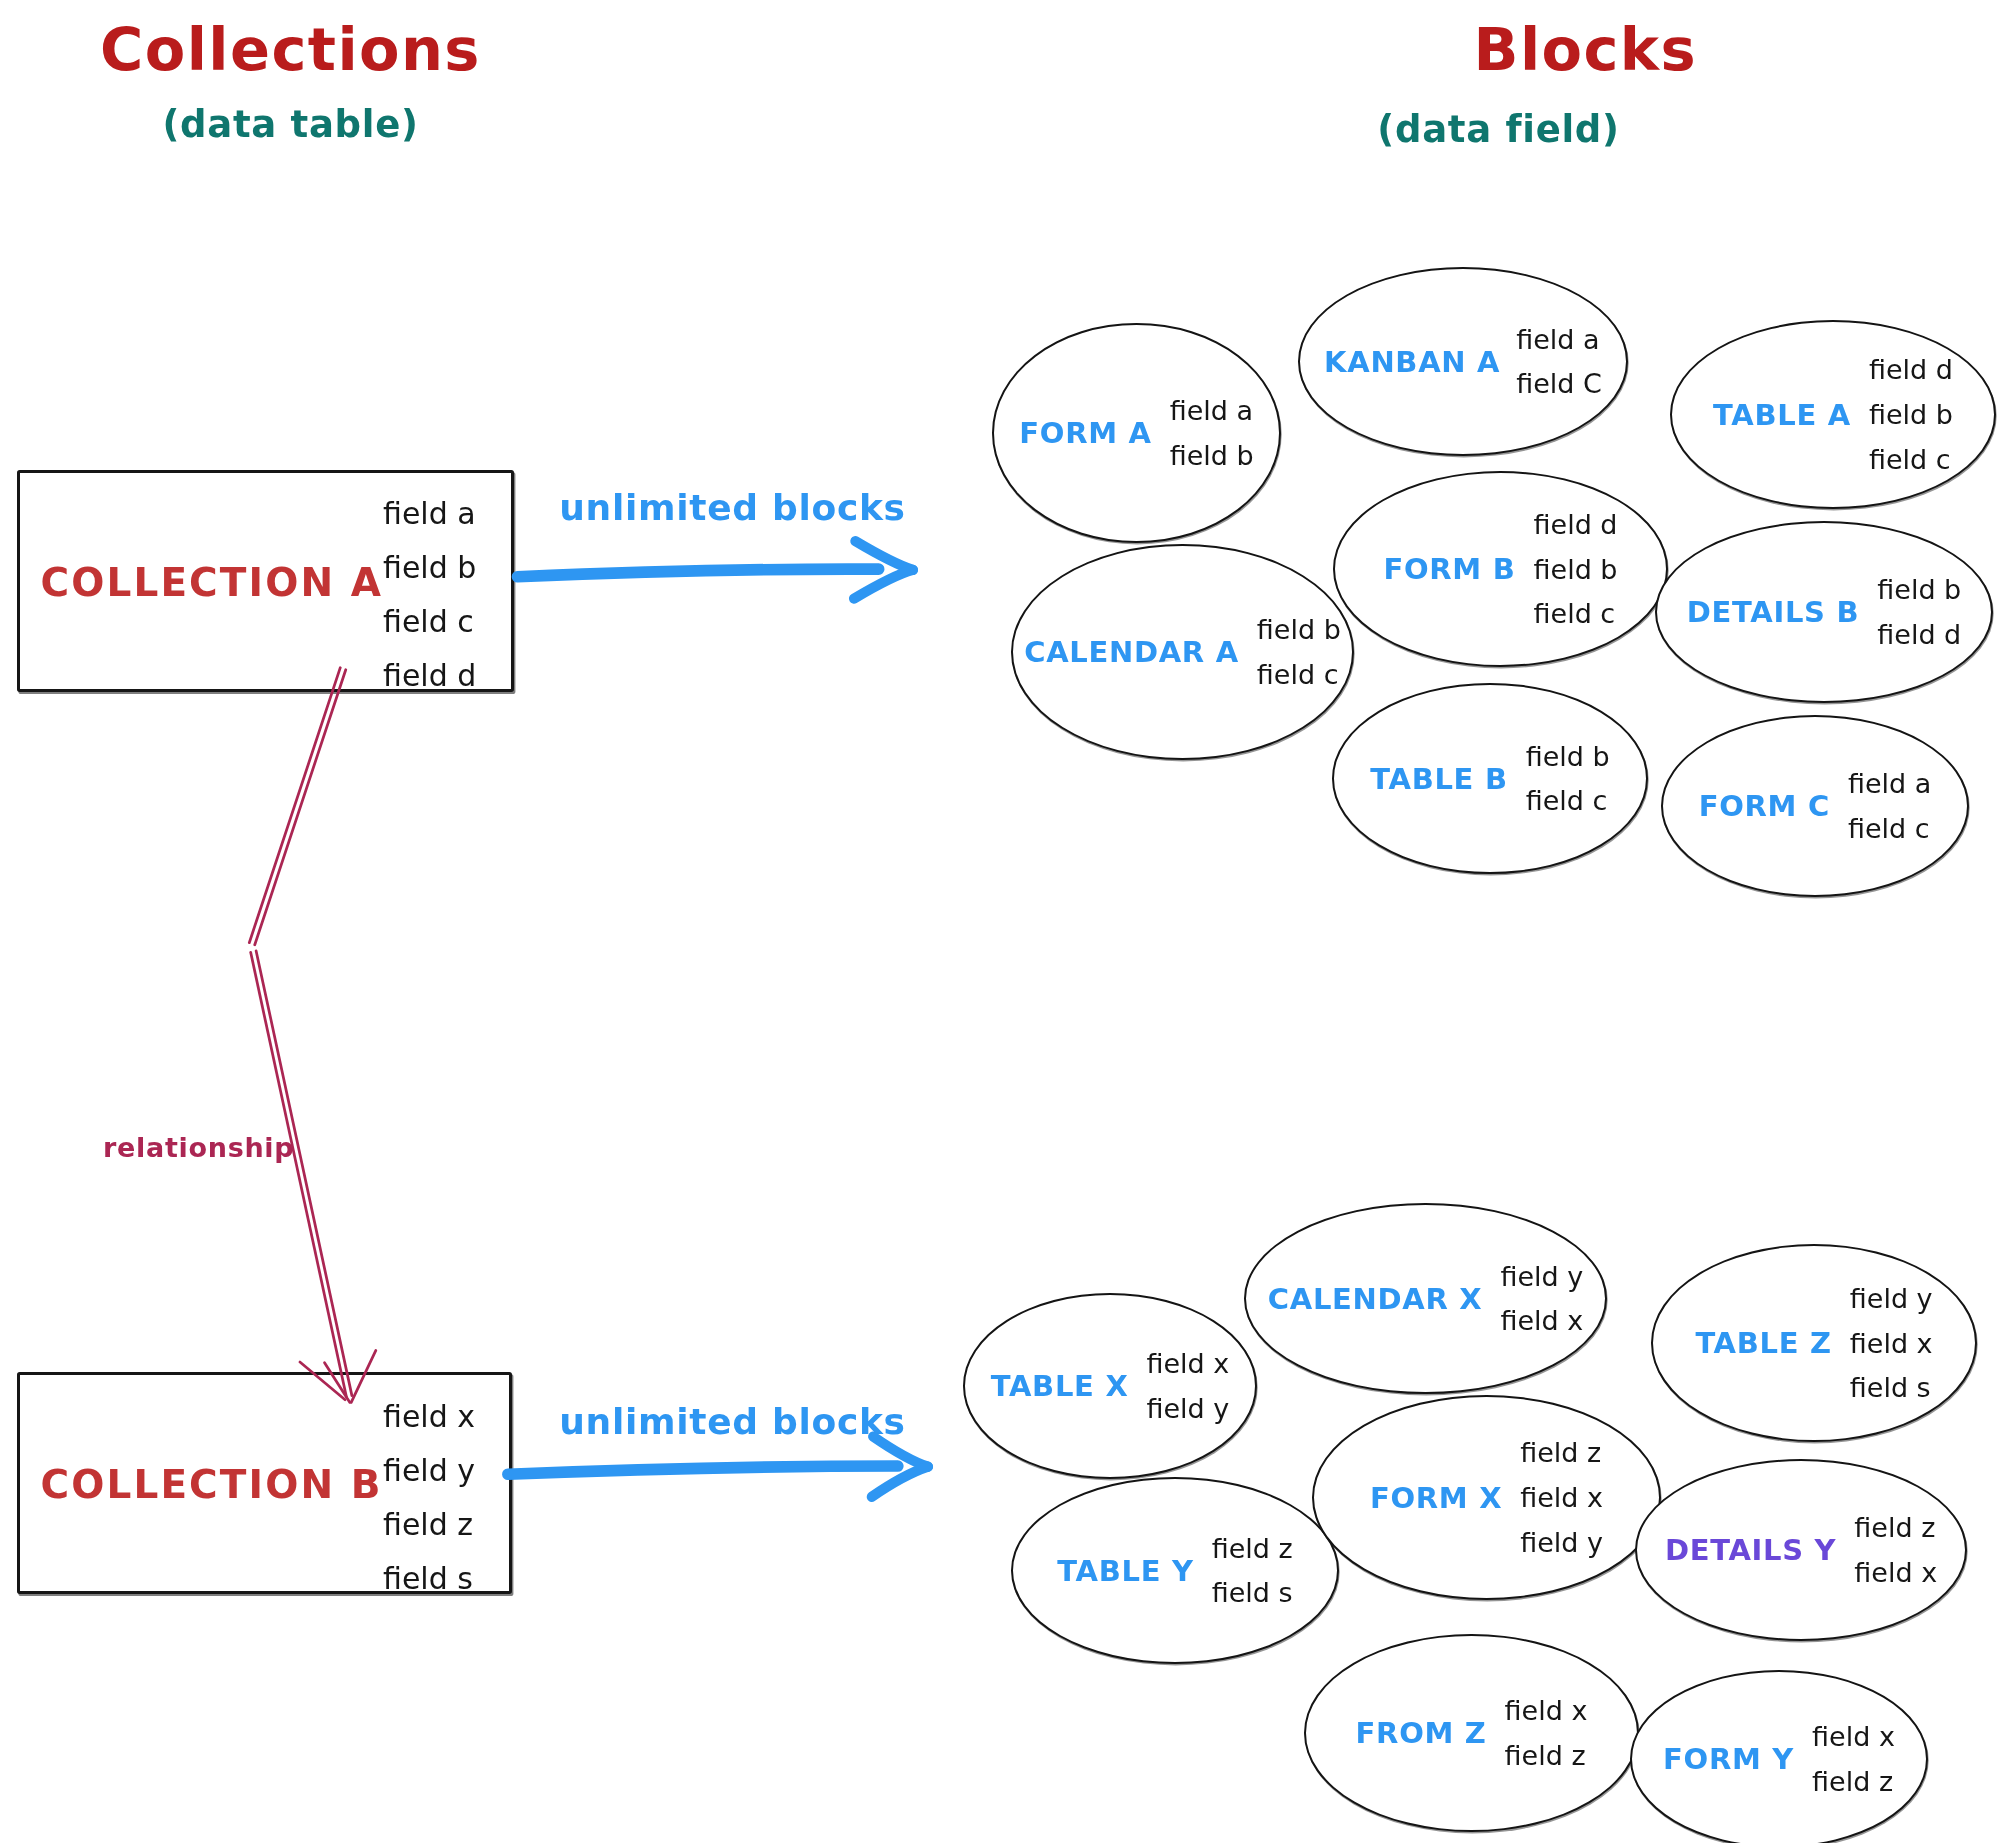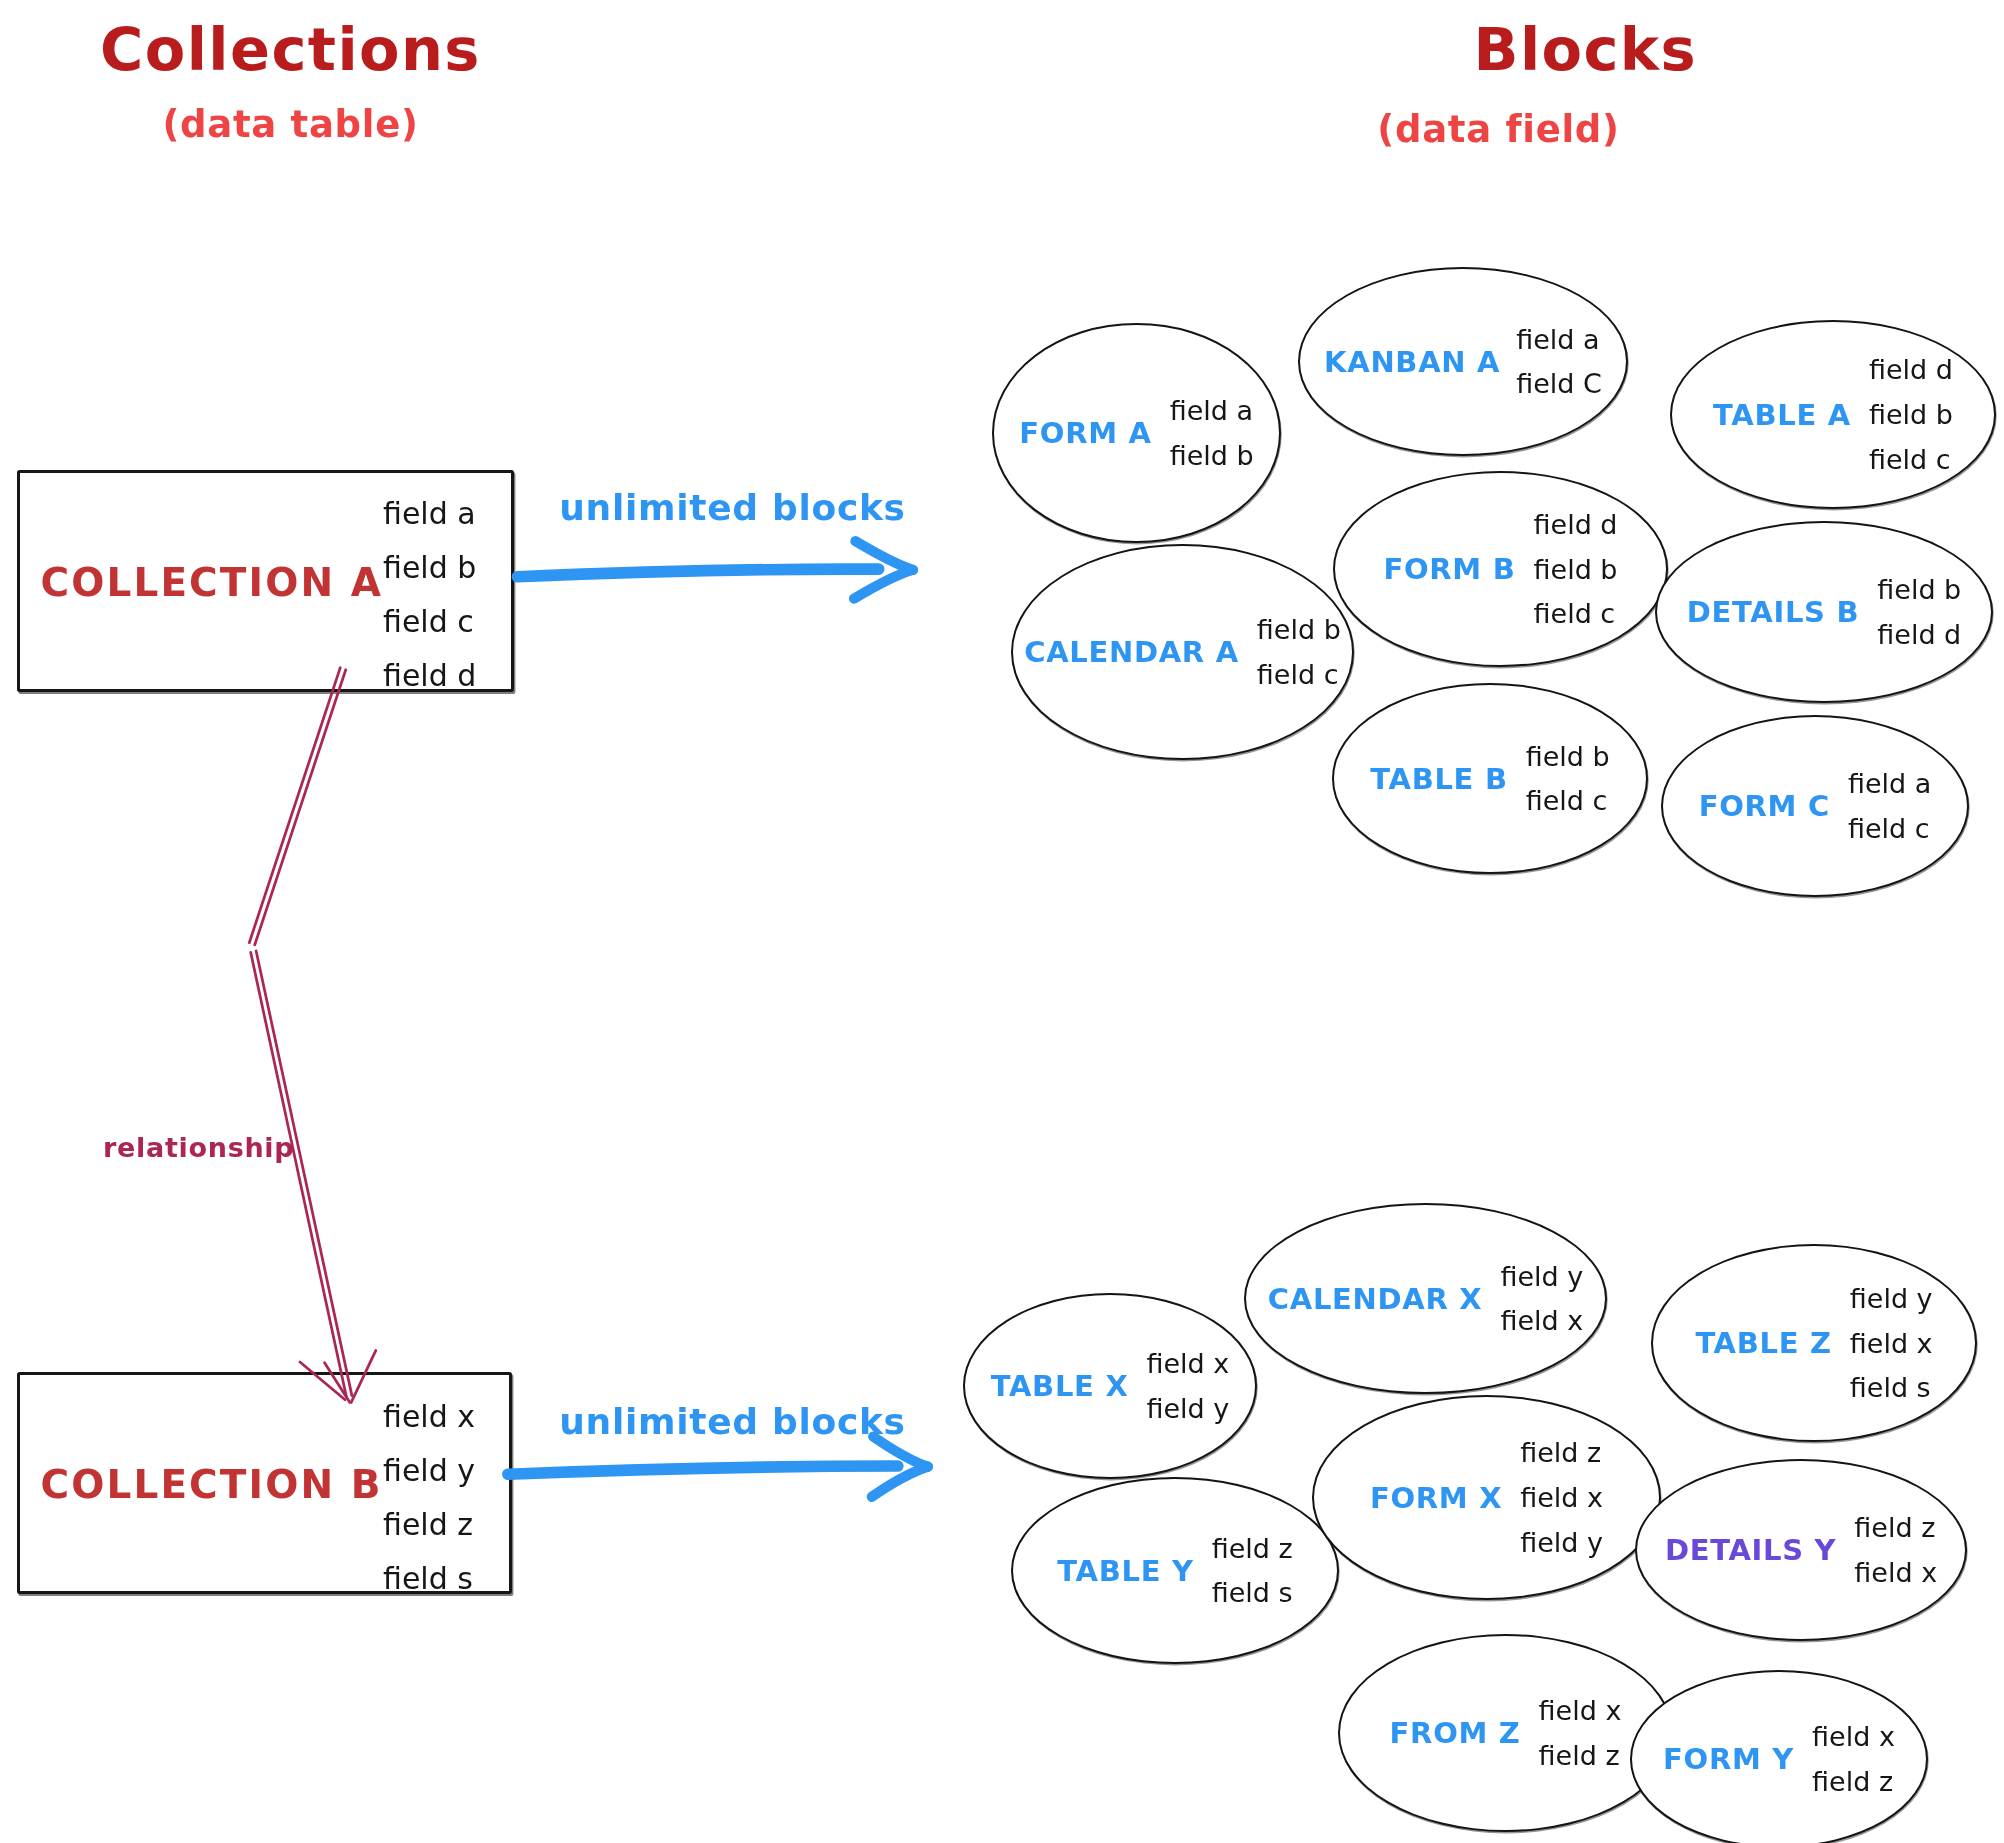--- a/index.html
+++ b/index.html
@@ -1,21 +1,21 @@
 <!DOCTYPE html>
 <html style="font-size:11px"><head>
 <meta charset="utf-8">
 <style>
   html,body{margin:0;padding:0;background:#ffffff;}
   body{width:2005px;height:1843px;position:relative;overflow:hidden;
        font-family:"DejaVu Sans",sans-serif;color:#161616;}
   .abs{position:absolute;}
   
   .title{font-size:59px;font-weight:700;color:#b91c1c;text-align:center;letter-spacing:1.4px;}
-  .subtitle{font-size:37px;font-weight:600;color:#ef4444;text-align:center;letter-spacing:0.7px;}
+  .subtitle{font-size:37px;font-weight:600;color:#0f766e;text-align:center;letter-spacing:0.7px;}
   
   .colbox{position:absolute;background:#fff;border:3.4px solid #161616;border-radius:2.7px;
           box-shadow:1.4px 2.1px 0 0 rgba(22,22,22,.55);}
   .colbox-label{position:absolute;left:20.5px;top:50%;transform:translateY(-46%);
           font-size:39px;font-weight:700;letter-spacing:2.1px;color:#c23434;white-space:nowrap;}
   .colbox-fields{position:absolute;display:flex;flex-direction:column;gap:19px;
           font-size:30px;color:#161616;}
   
   .ellipse{position:absolute;background:#fff;border:2.7px solid #141414;border-radius:50%;
           display:flex;align-items:center;justify-content:center;gap:18px;
@@ -162,21 +162,21 @@
       <span class="efield">field y</span>
     </div>
   </div>
   <div class="ellipse" style="left:1635px;top:1459px;width:328px;height:178px;">
     <span class="elabel purple">DETAILS Y</span>
     <div class="efields">
       <span class="efield">field z</span>
       <span class="efield">field x</span>
     </div>
   </div>
-  <div class="ellipse" style="left:1338px;top:1634px;width:331px;height:194px;">
+  <div class="ellipse" style="left:1304px;top:1634px;width:331px;height:194px;">
     <span class="elabel">FROM Z</span>
     <div class="efields">
       <span class="efield">field x</span>
       <span class="efield">field z</span>
     </div>
   </div>
   <div class="ellipse" style="left:1630px;top:1670px;width:294px;height:174px;">
     <span class="elabel">FORM Y</span>
     <div class="efields">
       <span class="efield">field x</span>

